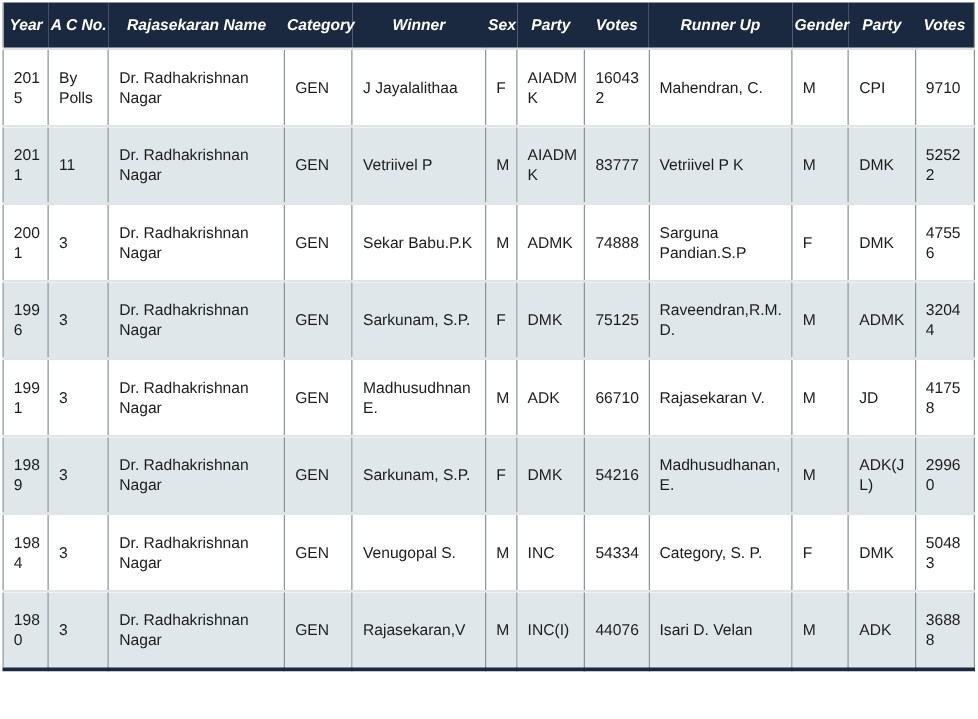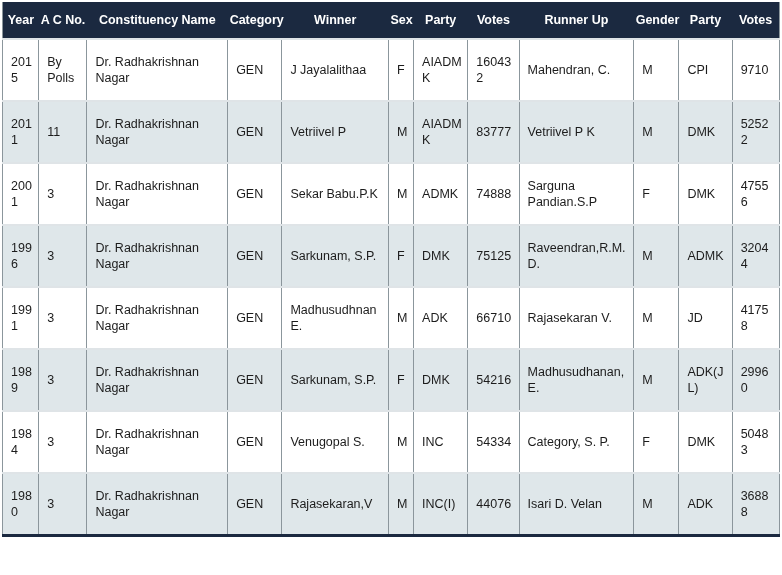--- a/index.html
+++ b/index.html
@@ -27,20 +27,21 @@
     background: #1b2940;
     color: #ffffff;
     font-size: 12.5px;
     font-weight: bold;
     height: 36px;
     text-align: center;
     padding: 0 2px;
     border: none;
     overflow: visible;
     white-space: nowrap;
+    font-style: italic;
   }
   table.results tbody td {
     font-size: 12.5px;
     color: #1c1c1c;
     height: 52px;
     padding: 4px 5px 4px 8px;
     vertical-align: middle;
     line-height: 16px;
     border-left: 1px solid #8b969c;
     border-right: 1px solid #8b969c;
@@ -88,21 +89,21 @@
         <col class="c8">
       <col class="c9">
         <col class="c10">
         <col class="c11">
         <col class="c12">
     </colgroup>
     <thead>
       <tr id="header-row">
           <th>Year</th>
           <th>A C No.</th>
-          <th>Constituency Name</th>
+          <th>Rajasekaran Name</th>
           <th>Category</th>
           <th>Winner</th>
           <th>Sex</th>
           <th>Party</th>
           <th>Votes</th>
           <th>Runner Up</th>
           <th>Gender</th>
           <th>Party</th>
           <th>Votes</th>
         </tr>

